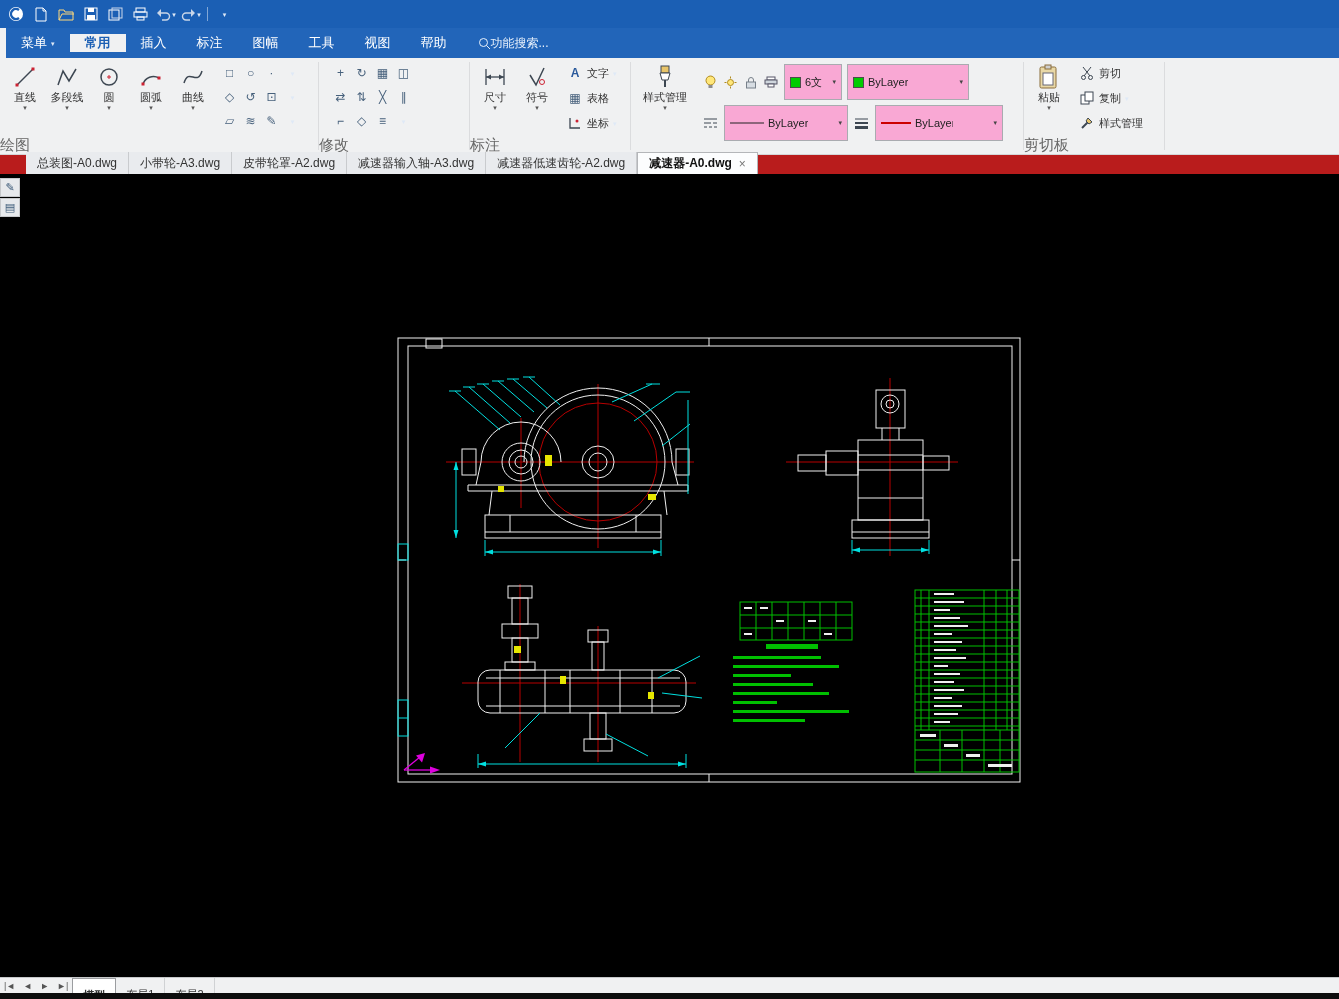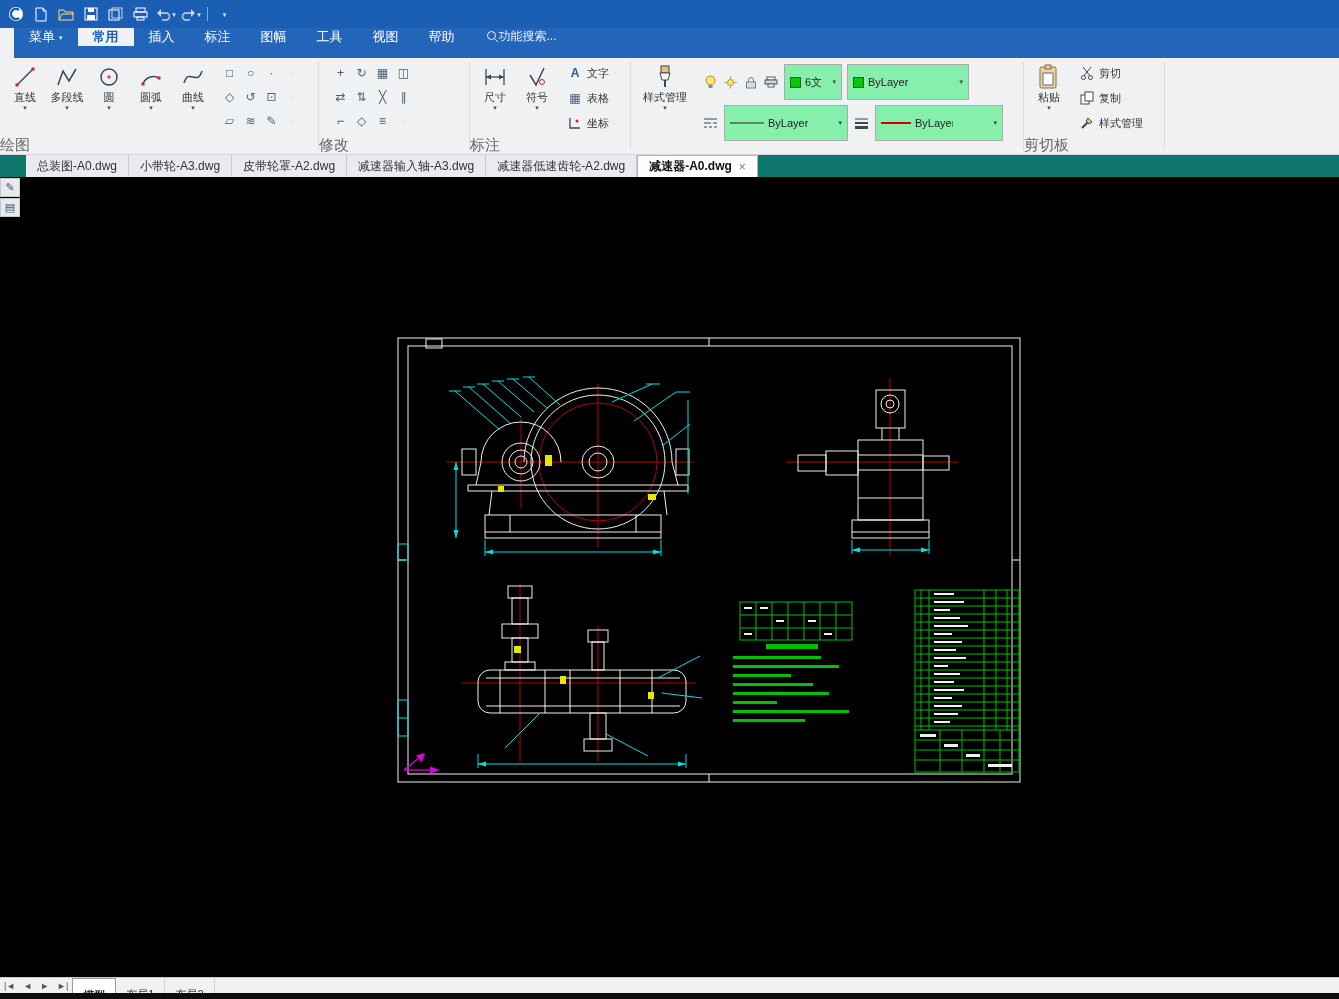--- a/index.html
+++ b/index.html
@@ -8,21 +8,21 @@
 
   
   .titlebar{position:absolute;top:0;left:0;right:0;height:28px;background:var(--titlebar);display:flex;align-items:center;color:#fff}
   .qa{display:flex;align-items:center;gap:2px;padding-left:4px}
   .qa-btn{width:23px;height:21px;display:flex;align-items:center;justify-content:center;border-radius:2px}
   .qa-sep{width:1px;height:14px;background:rgba(255,255,255,.45);margin:0 3px}
   .car{font-size:7px;line-height:7px;color:#dfe9f7}
   .title-text{flex:1;text-align:right;padding-right:32px;font-size:12.5px;white-space:nowrap;overflow:hidden;color:#fff}
 
   
-  .menubar{position:absolute;top:28px;left:14px;right:0;height:30px;background:var(--menubar);display:flex;align-items:flex-start;color:#fff}
+  .menubar{position:absolute;top:28px;left:6px;right:0;height:30px;background:var(--menubar);display:flex;align-items:center;color:#fff}
   .mtab{padding:0 15px;display:flex;align-items:center;gap:4px;font-size:13px}
   .mtab.active{background:#f0f1f2;color:var(--accent);font-weight:bold}
   .msearch{display:flex;align-items:center;margin-left:16px;font-size:12px;color:#e8f1fc}
 
   
   .ribbon{position:absolute;top:58px;left:0;right:0;height:97px;background:#f0f1f2;border-bottom:1px solid #d4d6d8;display:flex}
   .rgroup{display:flex;flex-direction:column;height:100%}
   .rbody{flex:1;display:flex;align-items:flex-start;padding:3px 4px 0 5px;gap:2px}
   .rcap{height:17px;line-height:15px;text-align:left;font-size:15px;color:#666}
   .vsep{width:1px;background:#dbdcde;margin:4px 0}
@@ -32,27 +32,27 @@
   .bcar{font-size:7px;color:#555;line-height:8px}
   .minigrid{display:grid;grid-template-columns:repeat(4,21px);grid-auto-rows:24px;margin-left:4px;align-items:center;justify-items:center}
   .sbtn{width:20px;height:20px;display:flex;align-items:center;justify-content:center;font-size:12px;color:#47617c;border-radius:2px}
   .rowcol{display:flex;flex-direction:column;justify-content:flex-start;gap:1px;margin-left:3px}
   .rowbtn{display:flex;align-items:center;gap:4px;height:24px;padding:0 5px;font-size:11px;color:#333;border-radius:2px}
   .ric{width:16px;height:16px;display:flex;align-items:center;justify-content:center;font-size:12px;color:#47617c}
   .prop-rows{display:flex;flex-direction:column;gap:5px;margin-left:6px;padding-top:3px}
   .prop-row{display:flex;align-items:center;gap:5px}
   .iconset{display:flex;align-items:center;gap:3px}
   .pico{width:17px;height:17px;display:flex;align-items:center;justify-content:center}
-  .dd{display:flex;align-items:center;gap:4px;height:36px;background:#86efac;border:1px solid #a9abb0;padding:0 5px;font-size:11px;color:#222;overflow:hidden;white-space:nowrap}
+  .dd{display:flex;align-items:center;gap:4px;height:36px;background:#f9a8d4;border:1px solid #a9abb0;padding:0 5px;font-size:11px;color:#222;overflow:hidden;white-space:nowrap}
   .dd .ddtxt{overflow:hidden;text-overflow:clip}
   .ddcar{margin-left:auto;font-size:7px;color:#444}
   .swatch{width:11px;height:11px;background:var(--layer-green);border:1px solid #4c4c4c;flex:0 0 auto}
 
   
-  .doctabs{position:absolute;top:155px;left:0;right:0;height:23px;background:#0f766e;display:flex;align-items:flex-end;padding-left:26px;border-bottom:1px solid #000000}
+  .doctabs{position:absolute;top:155px;left:0;right:0;height:23px;background:#b91c1c;display:flex;align-items:flex-end;padding-left:26px;border-bottom:4px solid #000000}
   .dtab{height:22px;display:flex;align-items:center;padding:0 11px;font-size:12px;color:#333;background:#e9ebee;border-right:1px solid #c9cbce}
   .dtab.active{background:#fcfdfe;font-weight:bold;border:1px solid #b4b6b9;border-bottom:none;color:#111}
   .closex{margin-left:7px;color:#777;font-size:12px;font-weight:normal}
 
   
   .canvas{position:absolute;top:178px;left:0;width:1339px;height:799px;background:var(--canvas-bg)}
   .canvas svg{position:absolute;left:0;top:0}
   .ministrip{position:absolute;left:0;top:0;display:flex;flex-direction:column;gap:1px;z-index:3}
   .mbtn{width:20px;height:19px;background:#e7e9ec;border:1px solid #c6c8cb;display:flex;align-items:center;justify-content:center;font-size:11px;color:#3c5a78}
 

